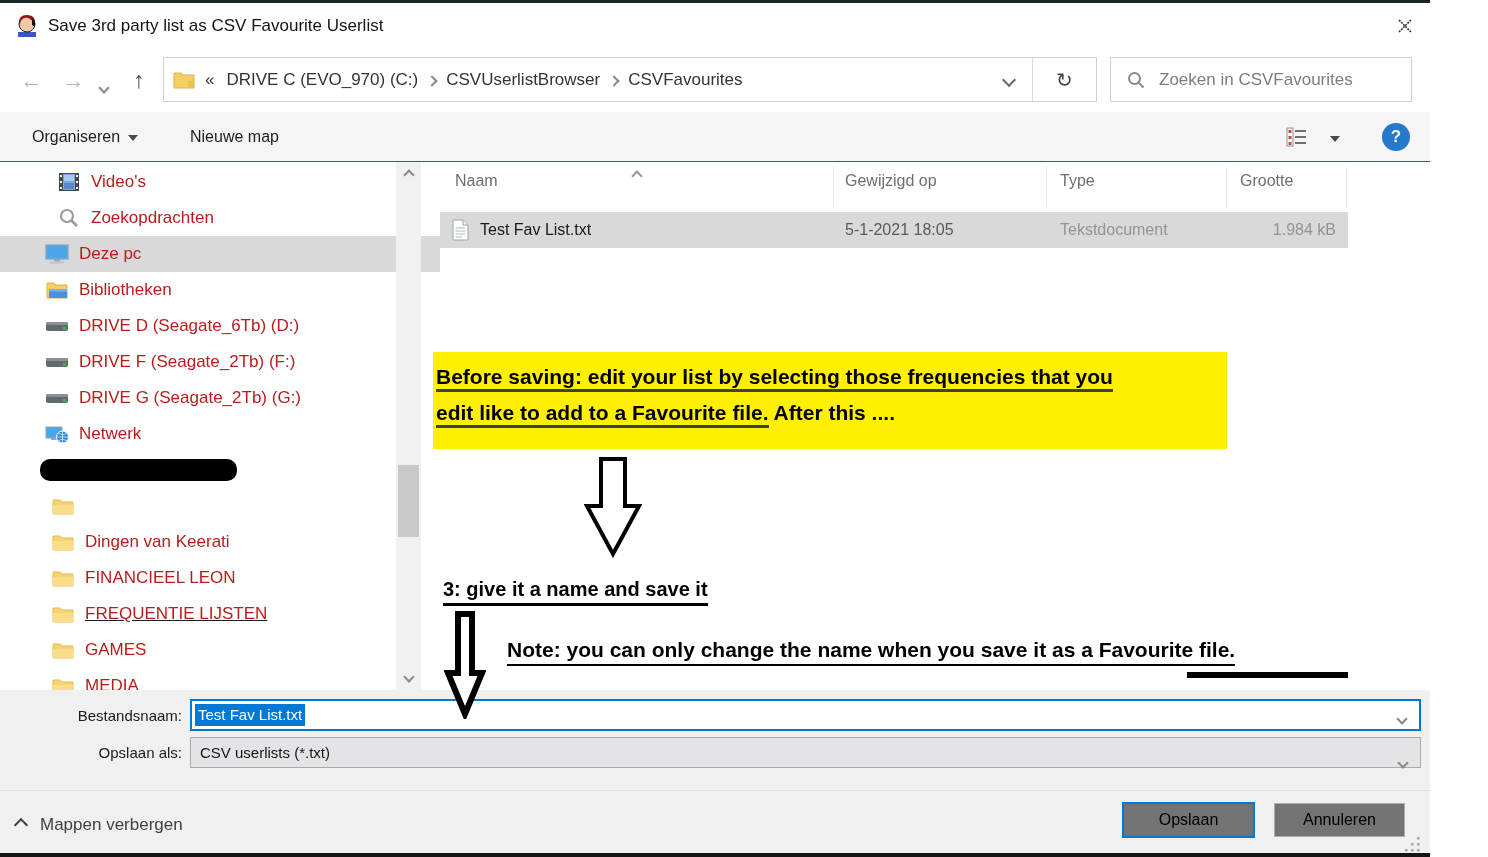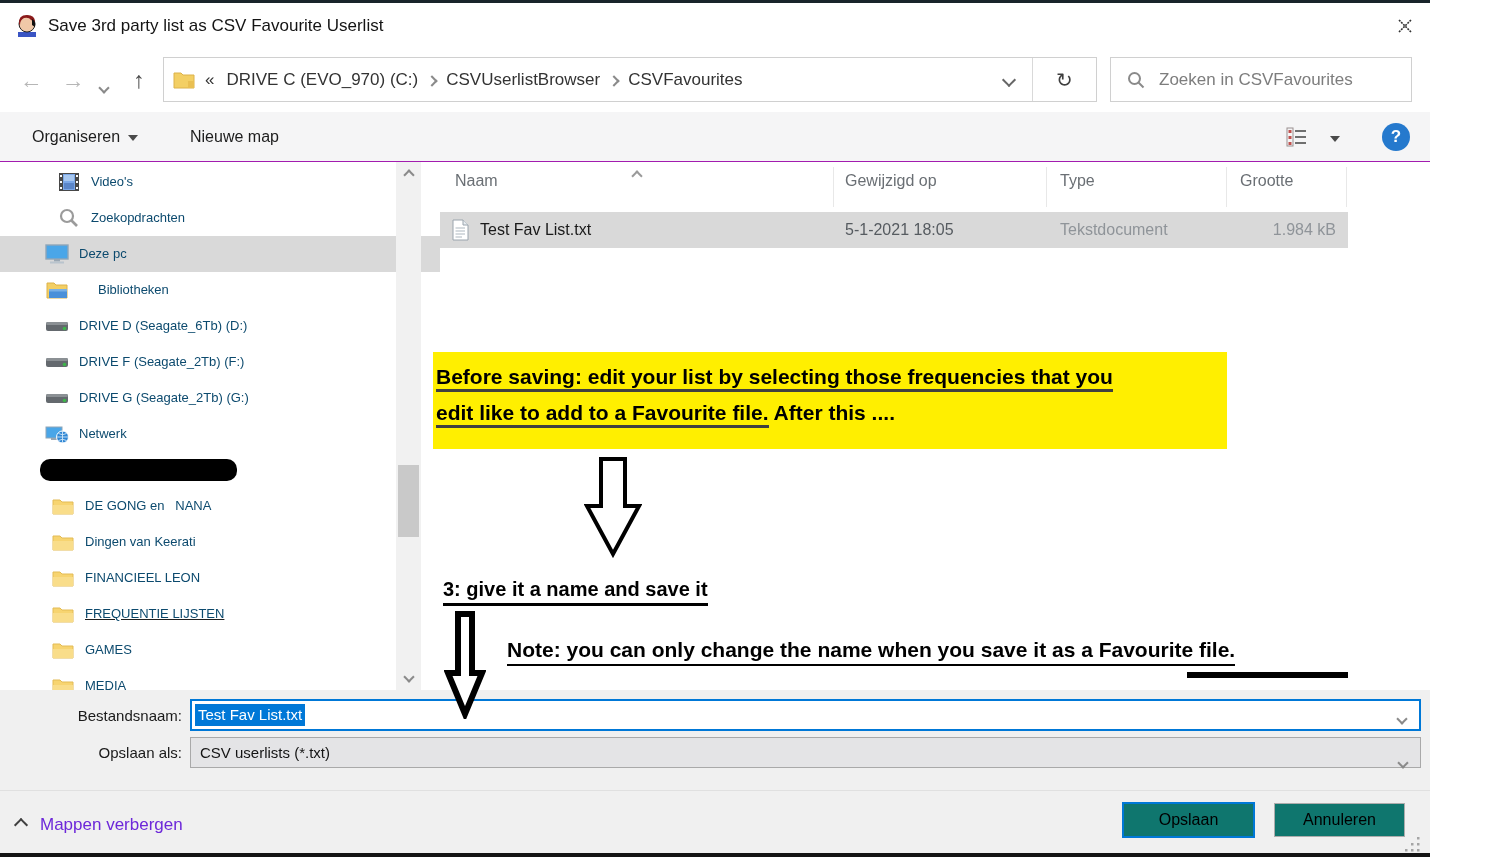--- a/index.html
+++ b/index.html
@@ -37,21 +37,21 @@
   .tb-item{top:0;height:49px;line-height:49px;font-size:16px;color:#1d1d1d;cursor:pointer;}
   .caret-down{display:inline-block;width:0;height:0;border-left:5px solid transparent;border-right:5px solid transparent;border-top:6px solid #4a4a4a;margin-left:8px;vertical-align:middle;}
   .help-circle{left:1382px;top:11px;width:28px;height:28px;border-radius:50%;background:#2579cd;color:#fff;
                font-weight:bold;font-size:17px;display:flex;align-items:center;justify-content:center;cursor:pointer;}
 
   
   .main{left:0;top:162px;width:1430px;height:528px;background:#fff;overflow:hidden;}
   .sb-item{left:0;width:396px;height:36px;line-height:36px;cursor:pointer;display:flex;align-items:center;}
   .sb-item.sel{background:#d9d9d9;}
   .sb-ic{display:inline-flex;width:26px;justify-content:center;}
-  .sb-label{font-size:13px;color:#0c4a6e;margin-left:9px;white-space:pre;}
+  .sb-label{font-size:17px;color:#b91c1c;margin-left:9px;white-space:pre;}
   .ind-a{padding-left:56px;} .ind-b{padding-left:44px;} .ind-c{padding-left:50px;}
   .redact{left:40px;top:297px;width:197px;height:22px;background:#000;border-radius:10px;z-index:3;}
 
   .vscroll{left:396px;top:0;width:25px;height:528px;background:#f1f1f1;}
   .vs-btn{left:0;width:25px;height:22px;display:flex;align-items:center;justify-content:center;cursor:pointer;}
   .vs-thumb{left:2px;top:303px;width:21px;height:72px;background:#c9c9c9;cursor:pointer;}
 
   .filearea{left:430px;top:0;width:1000px;height:528px;}
   .col-h{top:10px;font-size:16px;color:#6a6f74;cursor:pointer;}
   .col-sep{top:5px;width:1px;height:40px;background:#e8e8e8;}
@@ -73,22 +73,22 @@
   
   .bottompane{left:0;top:690px;width:1430px;height:163px;background:#f0f0f0;}
   .fld-label{left:0;width:182px;text-align:right;font-size:15px;color:#1a1a1a;}
   .combo{left:190px;width:1231px;box-sizing:border-box;background:#fff;}
   .combo.fn{top:9px;height:32px;border:2px solid #0078d7;}
   .combo.ft{top:47px;height:31px;border:1px solid #a9a9a9;background:#e4e4e6;line-height:29px;padding-left:9px;font-size:15px;color:#141414;}
   .sel-text{position:absolute;left:3px;top:3px;background:#0078d7;color:#fff;font-size:15px;line-height:22px;padding:0 3px;}
   .combo-chev{position:absolute;right:13px;top:50%;margin-top:-6px;}
   .pane-divider{left:0;top:100px;width:1430px;height:1px;background:#e0e0e0;}
   .hide-folders{left:16px;top:118px;height:34px;display:flex;align-items:center;cursor:pointer;}
-  .hf-label{font-size:17px;color:#6d28d9;margin-left:14px;}
-  .btn{box-sizing:border-box;background:#0f766e;font-size:16px;color:#000;display:flex;align-items:center;justify-content:center;cursor:pointer;}
+  .hf-label{font-size:17px;color:#404040;margin-left:14px;}
+  .btn{box-sizing:border-box;background:#737373;font-size:16px;color:#000;display:flex;align-items:center;justify-content:center;cursor:pointer;}
   .btn.save{left:1122px;top:112px;width:133px;height:36px;border:2px solid #0078d7;}
   .btn.cancel{left:1274px;top:113px;width:131px;height:34px;border:1px solid #acacac;}
 </style>
 </head>
 <body>
 
 <div class="stage">
 
   <div class="abs top-edge"></div>
 
@@ -183,21 +183,21 @@
     <div class="abs sb-item ind-b sel" style="top:74px;">
       <span class="sb-ic">
         <svg width="24" height="20" viewBox="0 0 24 20">
             <rect x="1" y="1" width="22" height="14" fill="#4aa6e8" stroke="#8fa6b8" stroke-width="1.4"></rect>
             <rect x="9" y="15" width="6" height="2.5" fill="#9aa7b3"></rect>
             <rect x="5" y="17.5" width="14" height="2" fill="#b9c4cd"></rect>
           </svg>
       </span>
       <span class="sb-label">Deze pc</span>
     </div>
-    <div class="abs sb-item ind-b" style="top:110px;gap:19px;">
+    <div class="abs sb-item ind-b" style="top:110px;">
       <span class="sb-ic">
         <svg width="22" height="18" viewBox="0 0 22 18">
             <path d="M1 2 L8 2 L10 4 L21 4 L21 17 L1 17 Z" fill="#f3cf64" stroke="#dcb24a"></path>
             <rect x="3" y="8" width="18" height="9" fill="#4a90d9"></rect>
             <rect x="3" y="8" width="18" height="2.5" fill="#79b0e6"></rect>
           </svg>
       </span>
       <span class="sb-label">Bibliotheken</span>
     </div>
     <div class="abs sb-item ind-b" style="top:146px;">
@@ -250,21 +250,20 @@
       </span>
       <span class="sb-label"></span>
     </div>
     <div class="abs sb-item ind-c" style="top:326px;">
       <span class="sb-ic">
         <svg width="22" height="17" viewBox="0 0 22 17">
             <path d="M1 2 L8 2 L10 4 L21 4 L21 16 L1 16 Z" fill="#f7d470" stroke="#e3bb54"></path>
             <path d="M1 7 L21 7 L21 16 L1 16 Z" fill="#f9dd8a"></path>
           </svg>
       </span>
-      <span class="sb-label">DE GONG en   NANA</span>
     </div>
     <div class="abs sb-item ind-c" style="top:362px;">
       <span class="sb-ic">
         <svg width="22" height="17" viewBox="0 0 22 17">
             <path d="M1 2 L8 2 L10 4 L21 4 L21 16 L1 16 Z" fill="#f7d470" stroke="#e3bb54"></path>
             <path d="M1 7 L21 7 L21 16 L1 16 Z" fill="#f9dd8a"></path>
           </svg>
       </span>
       <span class="sb-label">Dingen van Keerati</span>
     </div>

